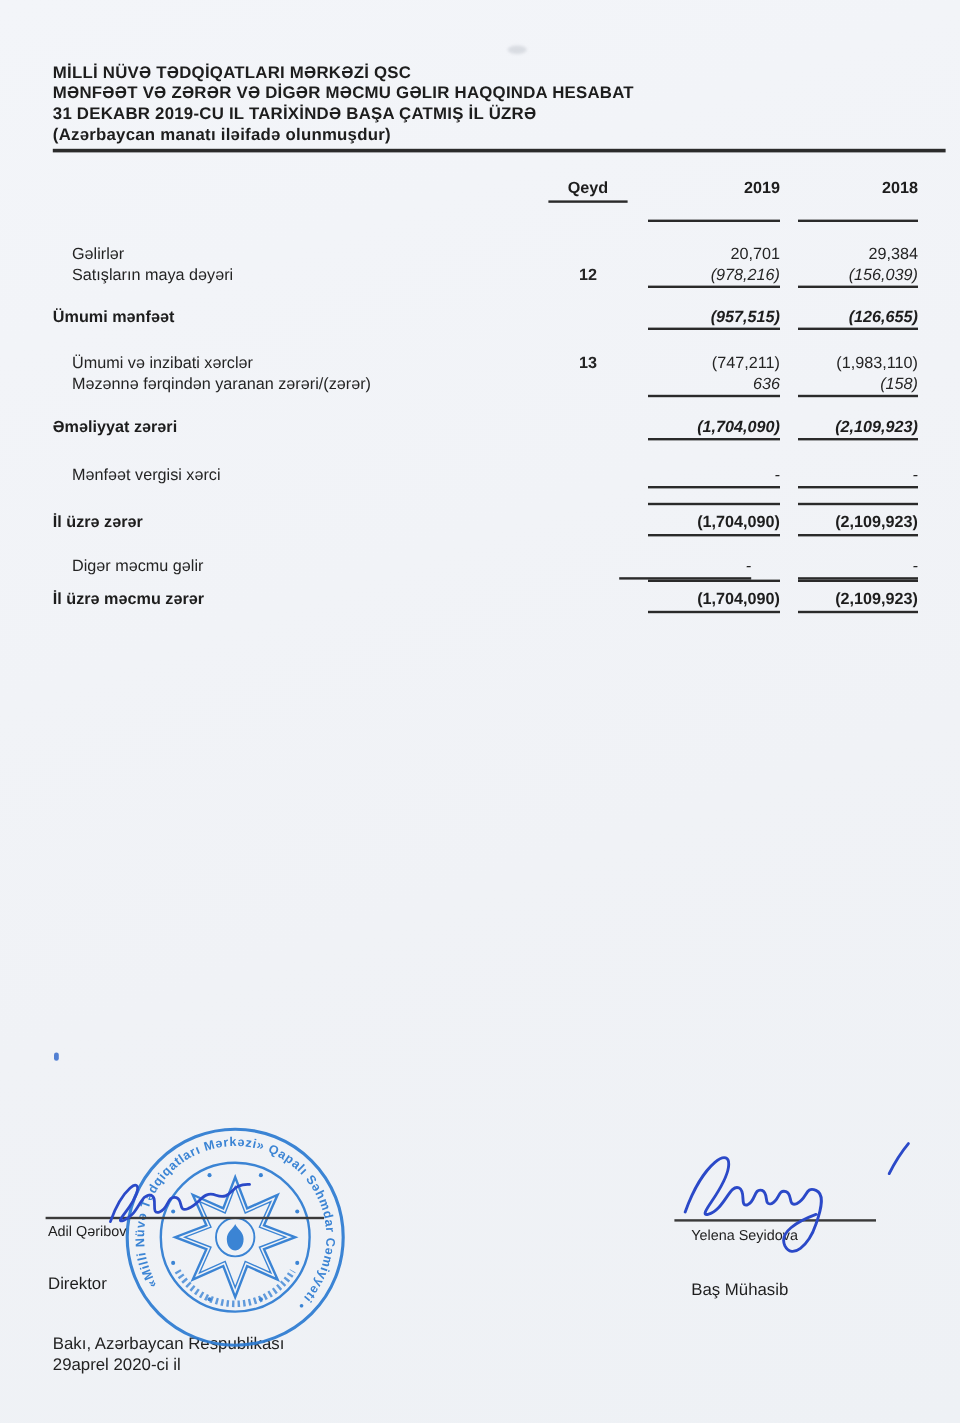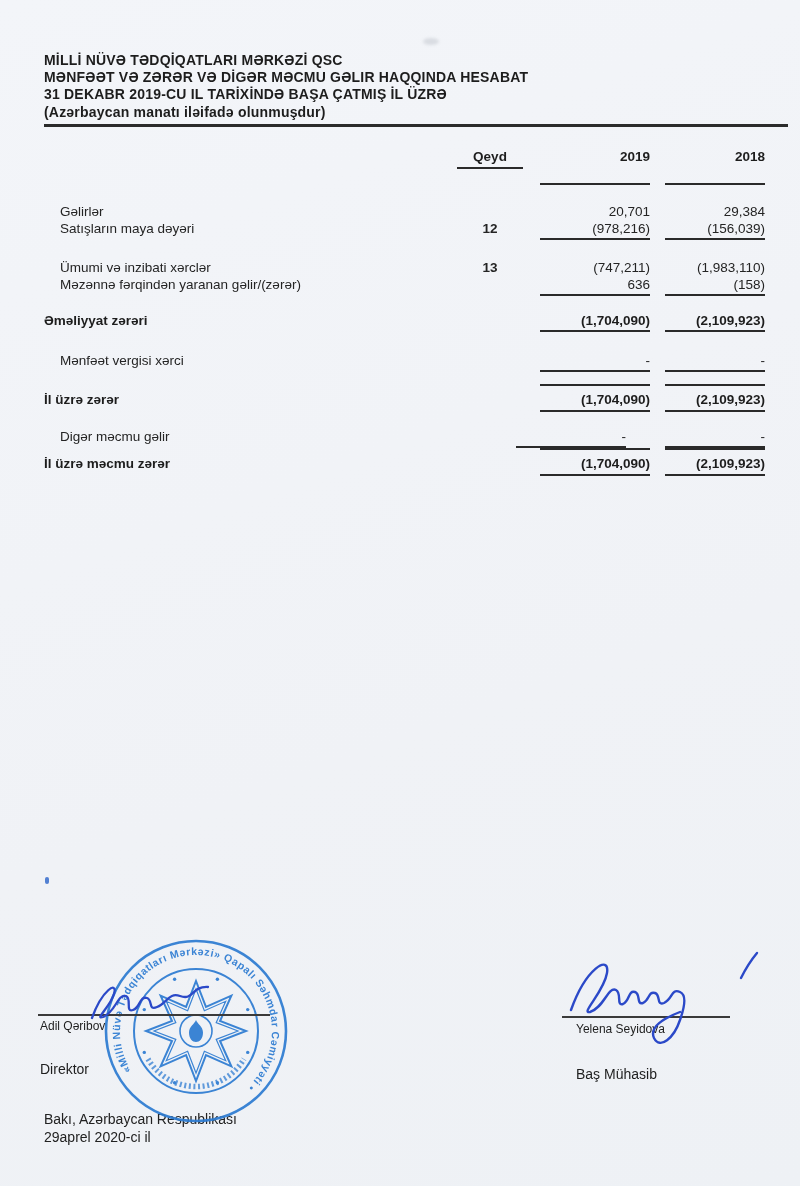--- a/index.html
+++ b/index.html
@@ -32,21 +32,21 @@
   .ind .c-label{padding-left:16px;}
   .c-note{width:100px;text-align:center;font-weight:bold;}
   .c-v{text-align:right;}
   .c-v1{width:110px;}
   .c-sp{width:15px;flex:0 0 15px;}
   .c-v2{width:100px;}
   .bold .c-label,.bold .c-v{font-weight:bold;color:#1d1d1d;}
   .thead{font-weight:bold;color:#1d1d1d;}
   .thead .c-v{border-bottom:2px solid #2a2a2a;padding-bottom:18px;}
   .qeyd-u{display:inline-block;border-bottom:2px solid #2a2a2a;padding:0 16px 2px 16px;}
-  .u{border-bottom:2px solid #2a2a2a;padding-bottom:1px;}
+  .u{border-bottom:2px solid #2a2a2a;padding-bottom:1px;font-style:italic;}
   .tb{border-top:2px solid #2a2a2a;border-bottom:2px solid #2a2a2a;padding-top:5px;padding-bottom:2px;}
 
   
   .sigline{position:absolute;height:2px;background:#3a3a3a;z-index:6;}
   .sigline-left{left:38px;top:1014px;width:232px;}
   .sigline-right{left:562px;top:1016px;width:168px;}
   .sig-name{position:absolute;font-size:12px;color:#1e1e1e;z-index:7;}
   .name-left{left:40px;top:1019px;}
   .name-right{left:576px;top:1022px;}
   .sig-title{position:absolute;font-size:14px;color:#1e1e1e;z-index:7;}
@@ -95,31 +95,38 @@
     </div>
 
     <div class="trow ind">
       <div class="c-label">Satışların maya dəyəri</div>
       <div class="c-note">12</div>
       <div class="c-v c-v1 u">(978,216)</div>
       <div class="c-sp"></div>
       <div class="c-v c-v2 u">(156,039)</div>
     </div>
 
+    <div class="trow bold" style="margin-top:15px;">
+      <div class="c-label">Ümumi mənfəət</div>
+      <div class="c-note"></div>
+      <div class="c-v c-v1 u">(957,515)</div>
+      <div class="c-sp"></div>
+      <div class="c-v c-v2 u">(126,655)</div>
+    </div>
 
     <div class="trow ind" style="margin-top:19px;">
       <div class="c-label">Ümumi və inzibati xərclər</div>
       <div class="c-note">13</div>
       <div class="c-v c-v1">(747,211)</div>
       <div class="c-sp"></div>
       <div class="c-v c-v2">(1,983,110)</div>
     </div>
 
     <div class="trow ind">
-      <div class="c-label">Məzənnə fərqindən yaranan gəlir/(zərər)</div>
+      <div class="c-label">Məzənnə fərqindən yaranan zərəri/(zərər)</div>
       <div class="c-note"></div>
       <div class="c-v c-v1 u">636</div>
       <div class="c-sp"></div>
       <div class="c-v c-v2 u">(158)</div>
     </div>
 
     <div class="trow bold" style="margin-top:16px;">
       <div class="c-label">Əməliyyat zərəri</div>
       <div class="c-note"></div>
       <div class="c-v c-v1 u">(1,704,090)</div>

